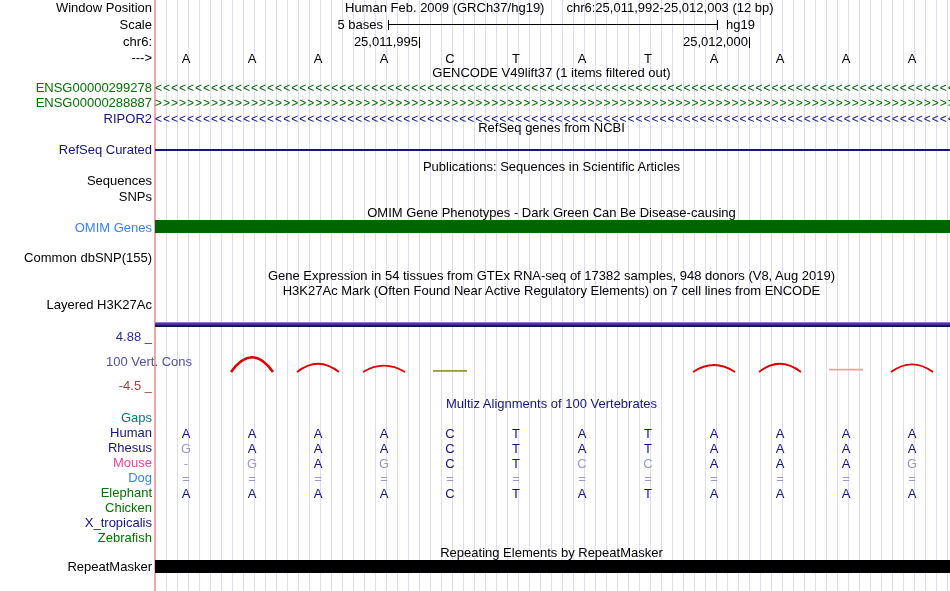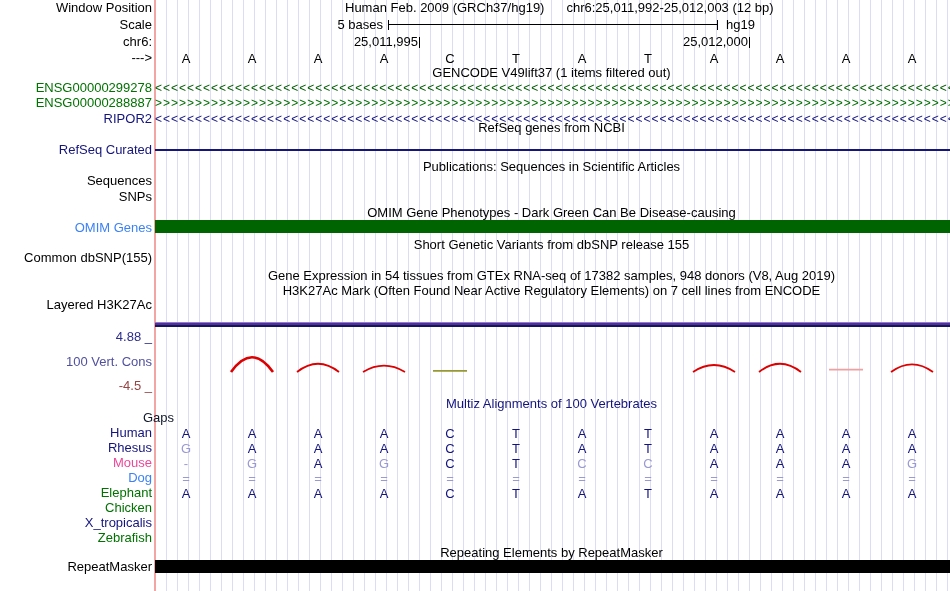--- a/index.html
+++ b/index.html
@@ -74,45 +74,44 @@
   <div class="bar" style="top: 149px; height: 2px; background: rgb(21, 21, 123);"></div>
 
   <div class="ctitle" style="top:160px">Publications: Sequences in Scientific Articles</div>
   <div class="llabel" style="top:174px">Sequences</div>
   <div class="llabel" style="top:190px">SNPs</div>
 
   <div class="ctitle" style="top: 206px; color: #000000;">OMIM Gene Phenotypes - Dark Green Can Be Disease-causing</div>
   <div class="llabel" style="top: 221px; color: #3b82f6;">OMIM Genes</div>
   <div class="bar" style="top: 220px; height: 13px; background: rgb(0, 100, 0);"></div>
 
-  <div class="ctitle" style="top:238px">Short Genetic Variants from dbSNP release 155</div>
   <div class="llabel" style="top:251px">Common dbSNP(155)</div>
 
   <div class="ctitle" style="top:269px">Gene Expression in 54 tissues from GTEx RNA-seq of 17382 samples, 948 donors (V8, Aug 2019)</div>
   <div class="ctitle" style="top:284px">H3K27Ac Mark (Often Found Near Active Regulatory Elements) on 7 cell lines from ENCODE</div>
   <div class="llabel" style="top:298px">Layered H3K27Ac</div>
   <div class="bar h3kbar" style="top:322px;height:5px"></div>
 
   <div class="llabel" style="top: 330px; color: rgb(45, 45, 143);">4.88 _</div>
-  <div class="llabel" style="top: 355px; color: rgb(80, 80, 160);">100 Vert. Cons</div>
+  <div class="llabel" style="top: 355px; color: rgb(80, 80, 160); padding-left: 40px;">100 Vert. Cons</div>
   <div class="llabel" style="top: 379px; color: rgb(150, 68, 68);">-4.5 _</div>
   <svg id="phylop-svg" width="950" height="591" viewBox="0 0 950 591" style="pointer-events:none">
       <path d="M 231 372 Q 252 342.4 273 372" stroke-width="2.6" stroke="#dd0000" fill="none"></path>
       <path d="M 297 372 Q 318 355.4 339 372" stroke-width="1.8" stroke="#dd0000" fill="none"></path>
       <path d="M 363 372 Q 384 359.3 405 372" stroke-width="1.8" stroke="#dd0000" fill="none"></path>
       <path d="M 433 370.9 L 467 370.9" stroke-width="1.6" stroke="#999933" fill="none"></path>
       <path d="M 693 372 Q 714 358.0 735 372" stroke-width="1.8" stroke="#dd0000" fill="none"></path>
       <path d="M 759 372 Q 780 355.4 801 372" stroke-width="1.8" stroke="#dd0000" fill="none"></path>
       <path d="M 829 369.6 L 863 369.6" stroke-width="1.6" stroke="#f0a0a0" fill="none"></path>
       <path d="M 891 372 Q 912 356.7 933 372" stroke-width="1.8" stroke="#dd0000" fill="none"></path>
     </svg>
 
   <div class="ctitle" style="top: 397px; color: rgb(20, 20, 126);">Multiz Alignments of 100 Vertebrates</div>
   <div id="multiz-rows">
-      <div class="llabel" style="top: 411px; color: #0f172a; padding-left: 22px;">Gaps</div>
+      <div class="llabel" style="top: 411px; color: #0f766e;">Gaps</div>
       <div class="llabel" style="top: 426px; color: rgb(20, 20, 126);">Human</div>
       <span class="cell" style="left: 175px; top: 426px; color: rgb(20, 20, 126);">A</span>
       <span class="cell" style="left: 241px; top: 426px; color: rgb(20, 20, 126);">A</span>
       <span class="cell" style="left: 307px; top: 426px; color: rgb(20, 20, 126);">A</span>
       <span class="cell" style="left: 373px; top: 426px; color: rgb(20, 20, 126);">A</span>
       <span class="cell" style="left: 439px; top: 426px; color: rgb(20, 20, 126);">C</span>
       <span class="cell" style="left: 505px; top: 426px; color: rgb(20, 20, 126);">T</span>
       <span class="cell" style="left: 571px; top: 426px; color: rgb(20, 20, 126);">A</span>
       <span class="cell" style="left: 637px; top: 426px; color: rgb(20, 20, 126);">T</span>
       <span class="cell" style="left: 703px; top: 426px; color: rgb(20, 20, 126);">A</span>

